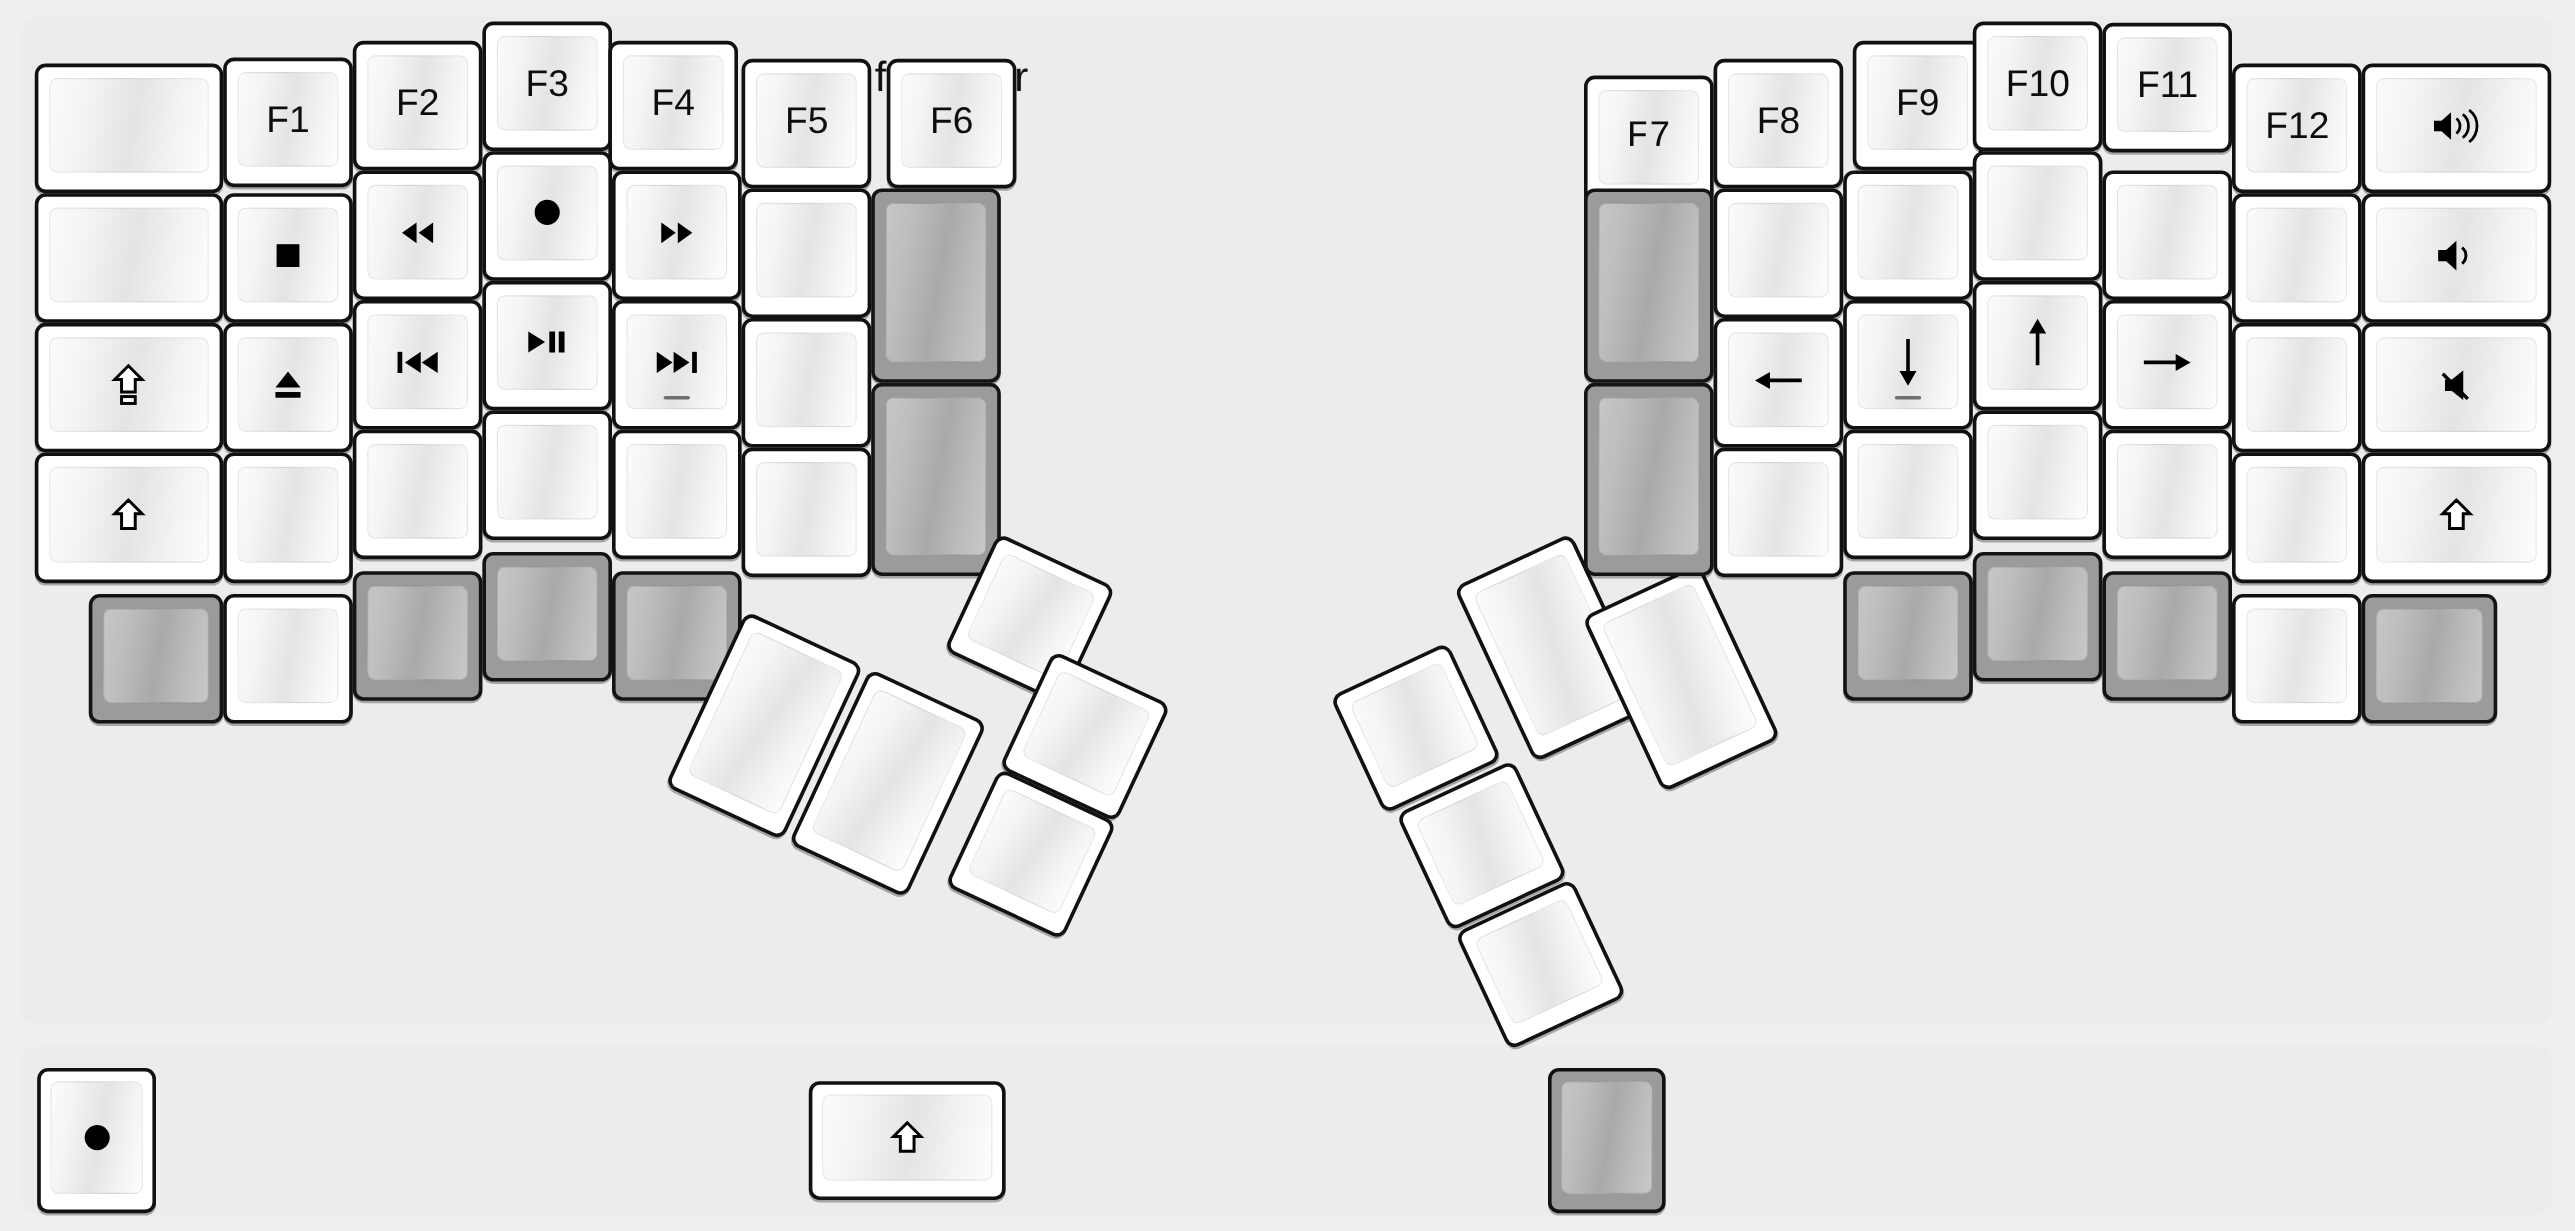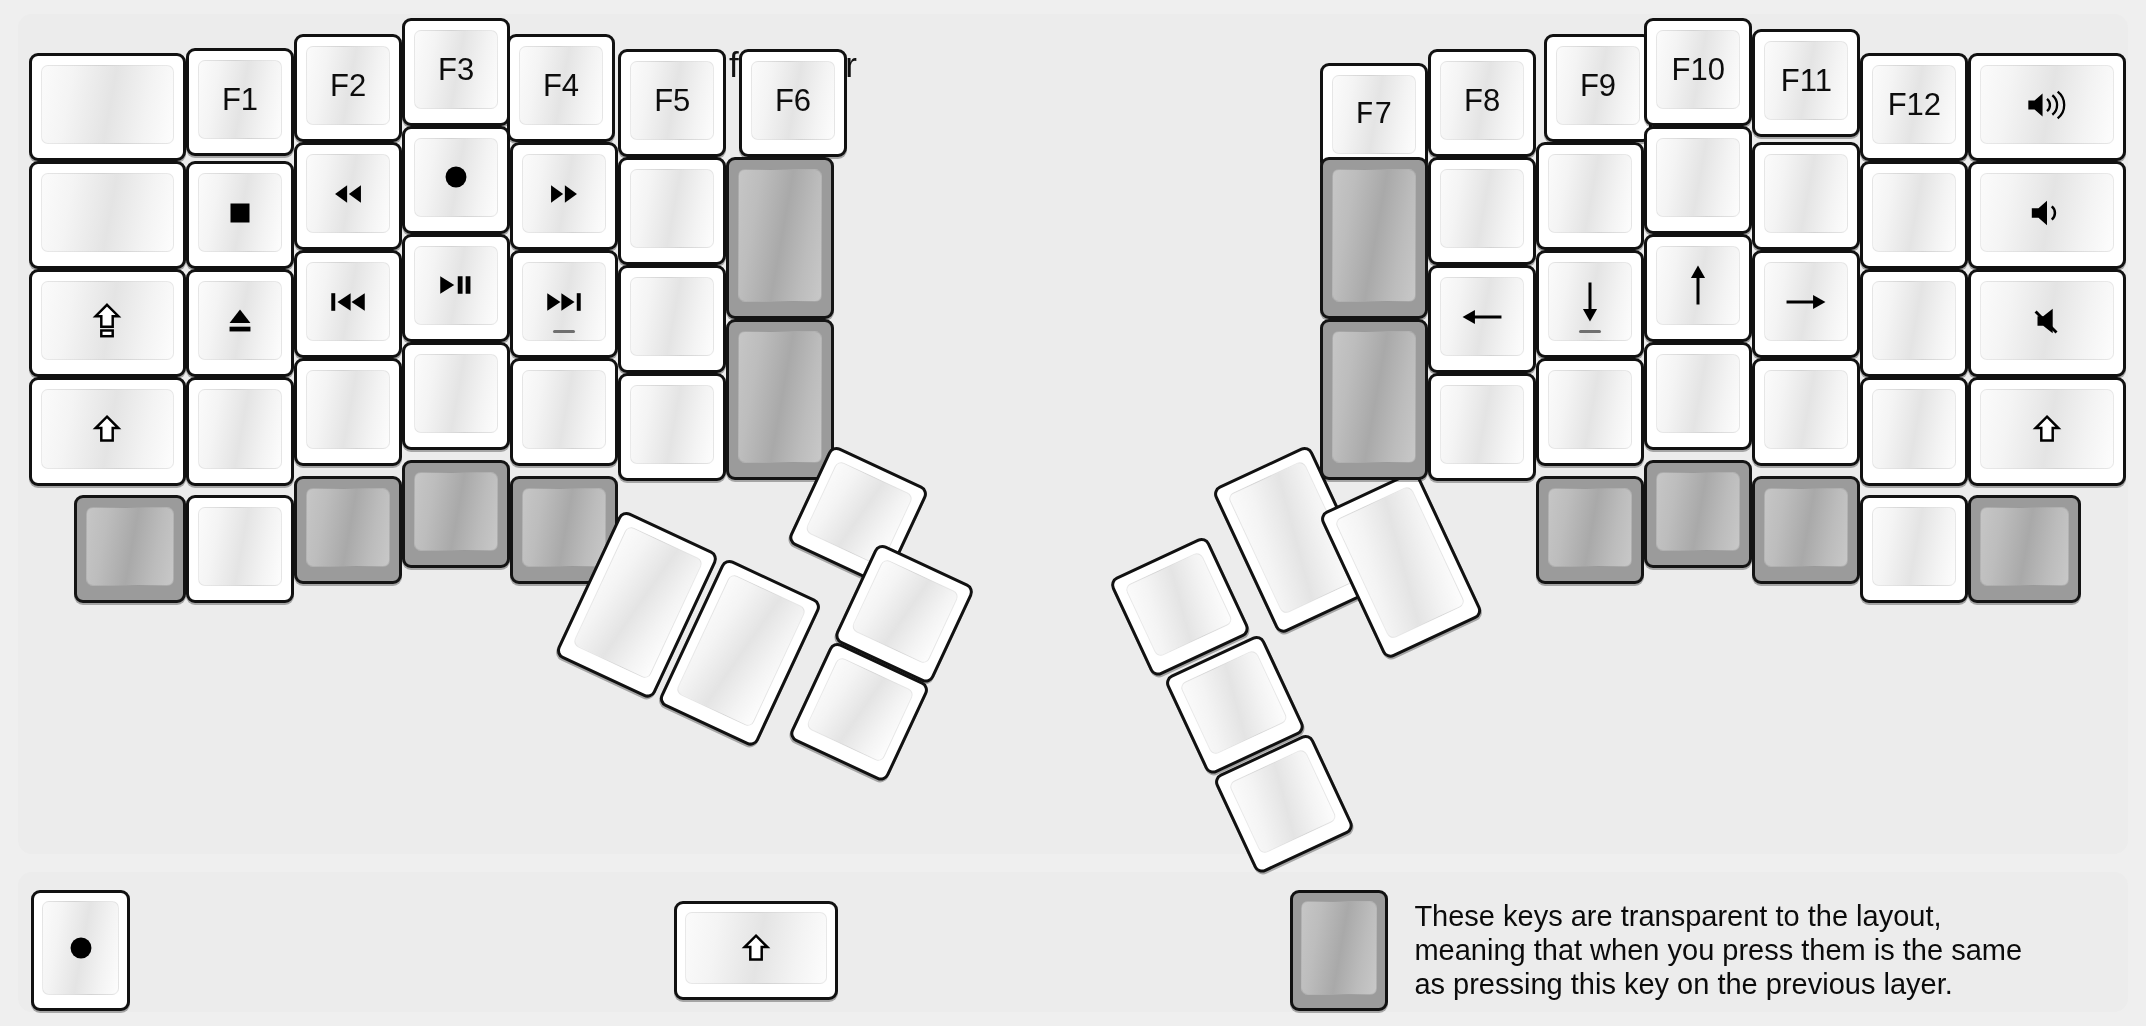--- a/index.html
+++ b/index.html
@@ -402,21 +402,21 @@
             </svg>
           </span>
         </div>
       </div>
       <div class="key" style="left: 1644.23px; top: 341.896px; width: 108.072px; height: 108.072px;">
         <div class="cap"></div>
       </div>
       <div class="key trans" style="left: 1644.23px; top: 459.544px; width: 108.072px; height: 108.072px;">
         <div class="cap"></div>
       </div>
-      <div class="key" style="left: 1752.3px; top: 29px; width: 108.072px; height: 108.072px;">
+      <div class="key" style="left: 1752.3px; top: 19px; width: 108.072px; height: 108.072px;">
         <div class="cap">
           <span class="lbl">F11</span>
         </div>
       </div>
       <div class="key" style="left: 1752.3px; top: 142.168px; width: 108.072px; height: 108.072px;">
         <div class="cap"></div>
       </div>
       <div class="key" style="left: 1752.3px; top: 250.24px; width: 108.072px; height: 108.072px;">
         <div class="cap">
           <span class="glyph">
@@ -515,19 +515,16 @@
                 <path d="M20 7 L32 19 L26 19 L26 32 L14 32 L14 19 L8 19 Z" fill="#fff" stroke="#000" stroke-width="2.6" stroke-linejoin="miter"></path>
               </svg>
             </span>
           </div>
         </div>
       </div>
       <div class="legend-item" style="left: 1289.92px; top: 890.464px;">
         <div class="legend-key trans" style="width: 98.496px; height: 120.384px;">
           <div class="cap"></div>
         </div>
-        <div class="legend-text">These keys are transparent to the layout,
-meaning that when you press them is the same
-as pressing this key on the previous layer.</div>
       </div>
     </div>
 
 </div>
 
 </body></html>

